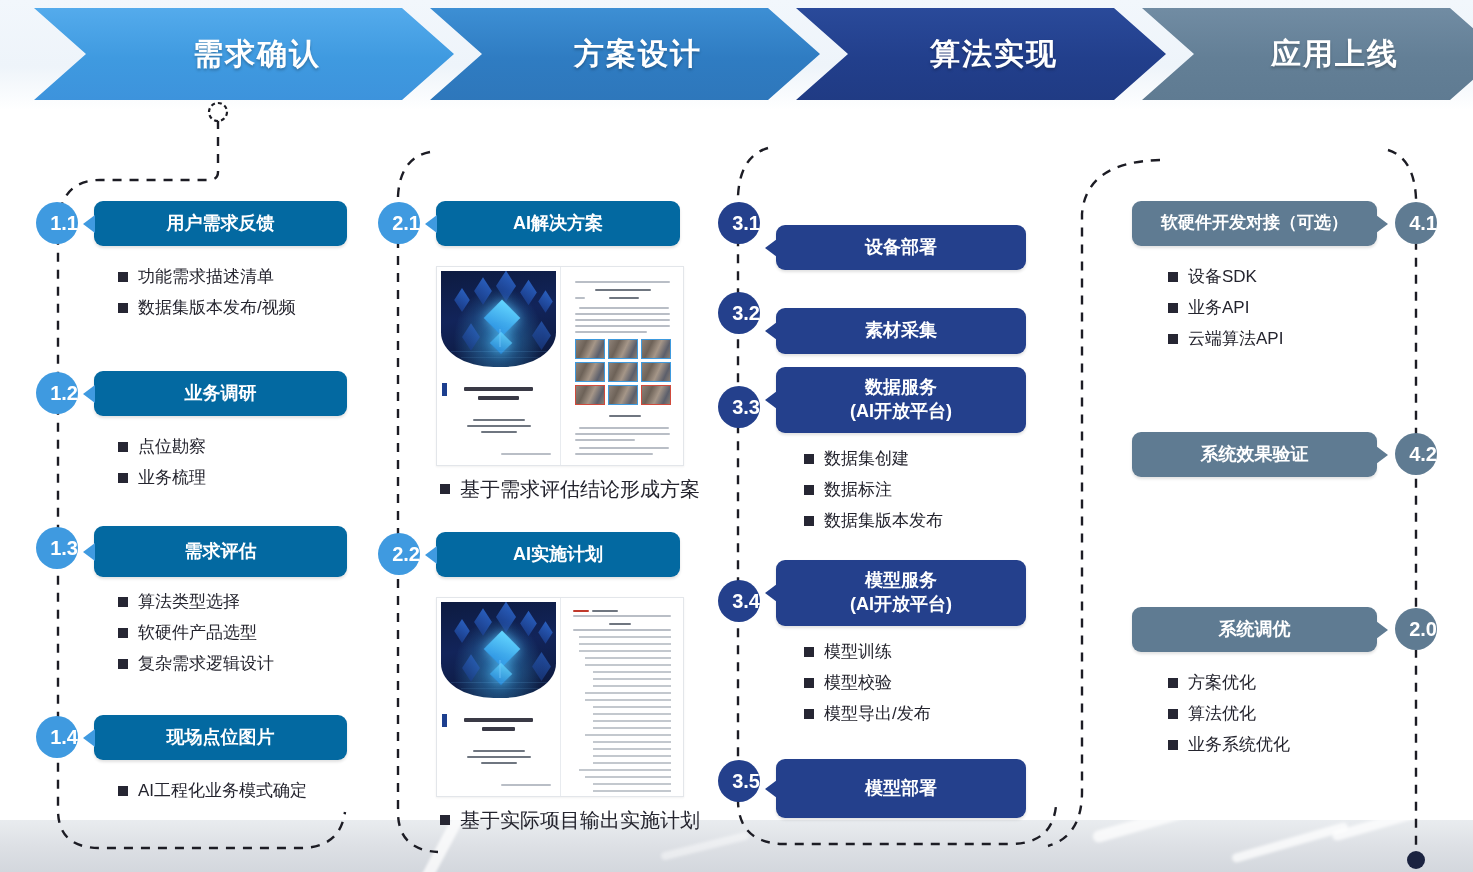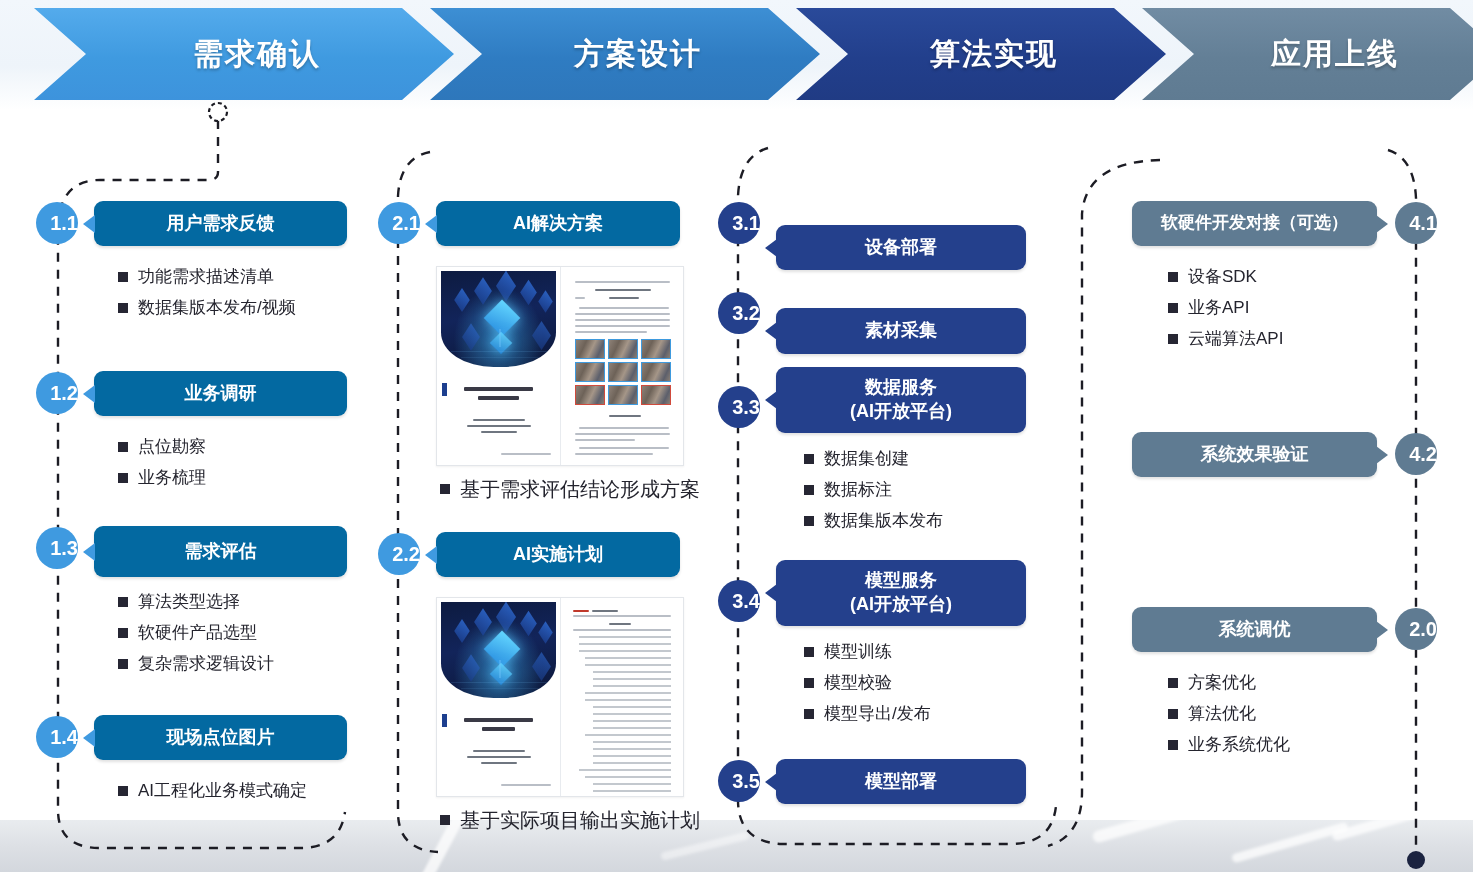--- a/index.html
+++ b/index.html
@@ -491,21 +491,21 @@
           <span class="sq"></span>
           <span>模型导出/发布</span>
         </li>
     </ul>
   </div>
 
   <div class="node">
     <div class="badge navy" style="left:6px; top:620px;">
       <span>3.5</span>
     </div>
-    <div class="pill navy notch-left" style="left:64px; top:619px; width:250px; height:45px;">
+    <div class="pill navy notch-left" style="left:64px; top:619px; width:250px; height:59px;">
       <span>模型部署</span>
     </div>
   </div>
 </div>
 
 <div class="col" id="col4">
 
   <div class="node">
     <div class="pill slate notch-right" style="left:70px; top:61px; width:245px; height:45px;">
       <span style="font-size:17px;">软硬件开发对接（可选）</span>

